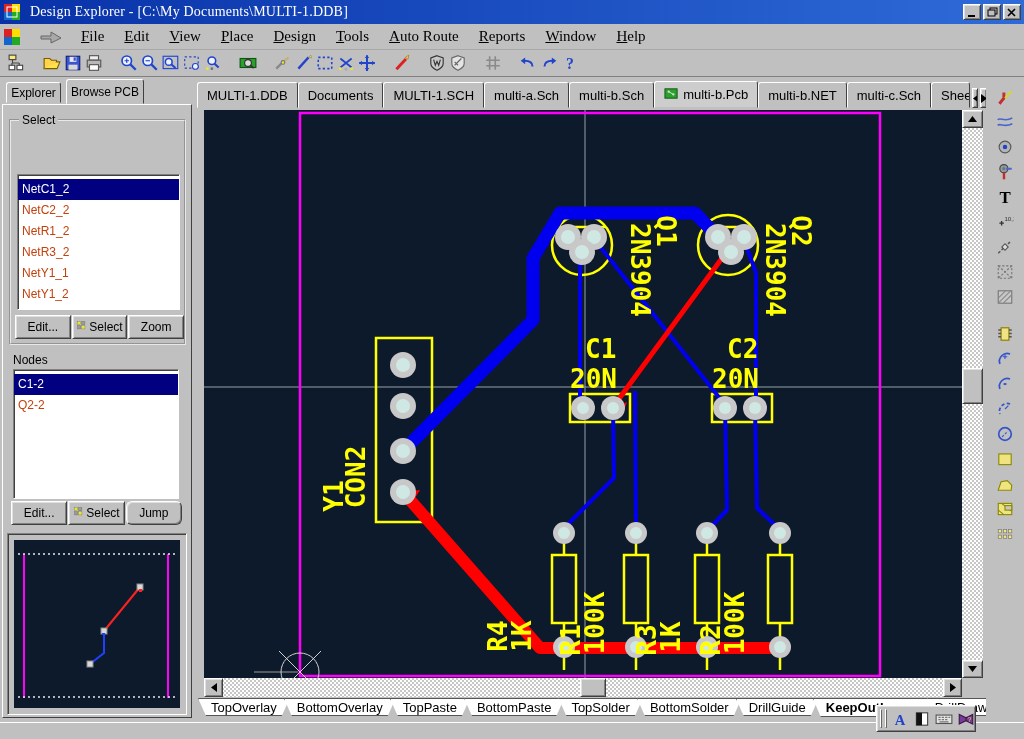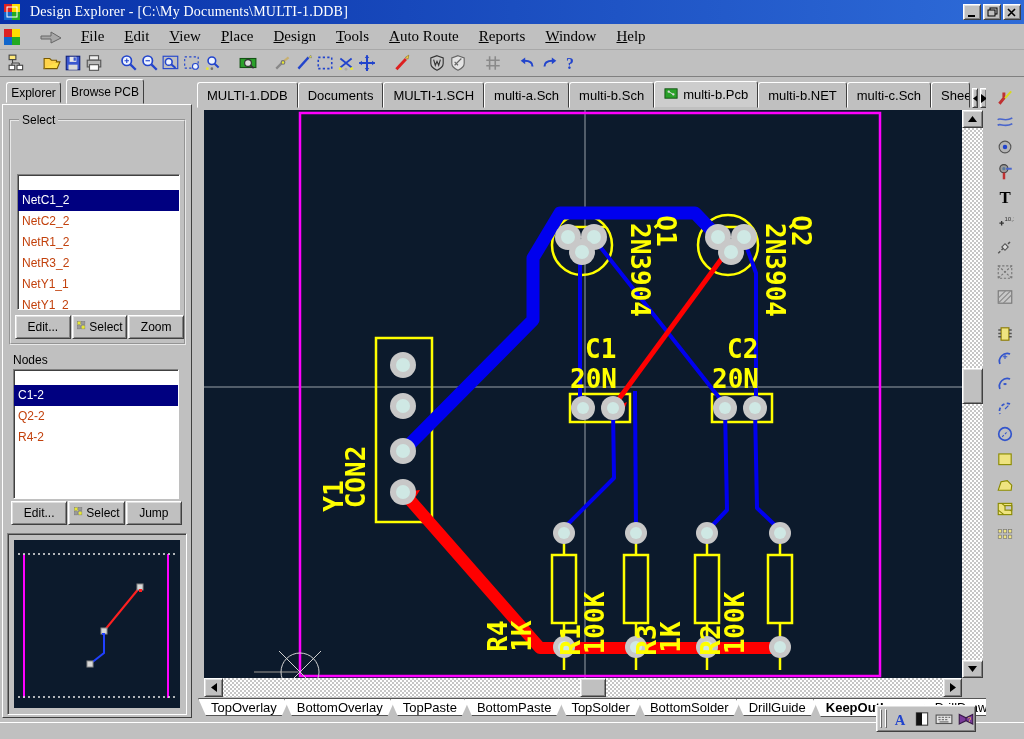--- a/index.html
+++ b/index.html
@@ -40,21 +40,21 @@
   #panel-body { left:2px; top:27px; width:190px; height:614px; position:absolute;
                 background:#c0c0c0; border:1px solid; border-color:#fff #404040 #404040 #fff; }
   .groupbox { position:absolute; border:2px groove #e8e8e8; }
   .grouplabel { position:absolute; top:-8px; left:8px; background:#c0c0c0; padding:0 3px; font-size:12px; }
   .combo { position:absolute; background:#fff; border:1px solid;
            border-color:#808080 #fff #fff #808080; box-shadow:inset 1px 1px 0 #404040;
            display:flex; align-items:center; }
   .combo-btn { position:absolute; right:2px; top:2px; bottom:2px; width:17px; }
   .listbox { position:absolute; background:#fff; border:1px solid;
              border-color:#808080 #fff #fff #808080; box-shadow:inset 1px 1px 0 #404040;
-             overflow:hidden; padding-top:15px; }
+             overflow:hidden; padding-top:4px; }
   .li { height:21px; line-height:21px; padding-left:4px; color:#c2410c; }
   .li.sel { background:#000080; color:#fff; }
   
   #doctabs { left:197px; top:80px; width:790px; height:28px; display:flex; align-items:flex-end; }
   .dtab { height:24px; padding:12px 9px; display:flex; align-items:center; gap:4px;
           background:#c0c0c0; border:1px solid; border-color:#fff #404040 #c0c0c0 #fff;
           border-radius:3px 3px 0 0; font-size:13px; white-space:nowrap; }
   .dtab.active { height:27px; background:#cdcdcd; font-size:13px; }
   .dtab.clip { max-width:66px; overflow:hidden; }
   .tab-arrow { width:19px; height:20px; margin-left:2px; font-size:10px; }
@@ -344,38 +344,37 @@
           <div class="btn95" style="flex: 1 1 0%; height: 24px; margin-right: 1px;">
             <span>Zoom</span>
           </div>
         </div>
     </div>
 
     <div class="abs" style="left:10px;top:248px">Nodes</div>
     <div id="node-list" class="listbox" style="left:10px;top:264px;width:166px;height:130px">
         <div class="li sel">C1-2</div>
         <div class="li">Q2-2</div>
-        <div class="li">R4-2</div>
       </div>
     <div id="node-buttons" class="abs" style="left:8px;top:396px;width:172px;height:24px;display:flex">
         <div class="btn95" style="flex: 1 1 0%; height: 24px; margin-right: 1px;">
           <span>Edit...</span>
         </div>
         <div class="btn95" style="flex: 1 1 0%; height: 24px; margin-right: 1px;">
           <span style="margin-right: 2px;"><svg width="11" height="11" viewBox="0 0 16 16">
               <g stroke="#666" stroke-width=".5">
                 <rect x="2" y="2" width="5" height="5" fill="#e8e832"></rect>
                 <rect x="8" y="2" width="5" height="5" fill="#9a9a9a"></rect>
                 <rect x="2" y="8" width="5" height="5" fill="#9a9a9a"></rect>
                 <rect x="8" y="8" width="5" height="5" fill="#e8e832"></rect>
               </g>
             </svg></span>
           <span>Select</span>
         </div>
-        <div class="btn95" style="flex: 1 1 0%; height: 24px; margin-right: 1px;">
+        <div class="btn95" style="flex: 1 1 0%; height: 24px; margin-right: 1px; border-radius: 6px;">
           <span>Jump</span>
         </div>
       </div>
 
     <div class="sunken abs" style="left:4px;top:428px;width:180px;height:182px;background:#c0c0c0">
       <svg class="abs" style="left:6px;top:6px" width="166" height="168">
         <rect x="0" y="0" width="166" height="168" fill="#0c1a2c"></rect>
         <line x1="10" y1="14" x2="10" y2="158" stroke="#ff00ff" stroke-width="2"></line>
         <line x1="154" y1="14" x2="154" y2="158" stroke="#ff00ff" stroke-width="2"></line>
         <line x1="4" y1="14" x2="162" y2="14" stroke="#e8e8e8" stroke-width="1.5" stroke-dasharray="2 3"></line>

